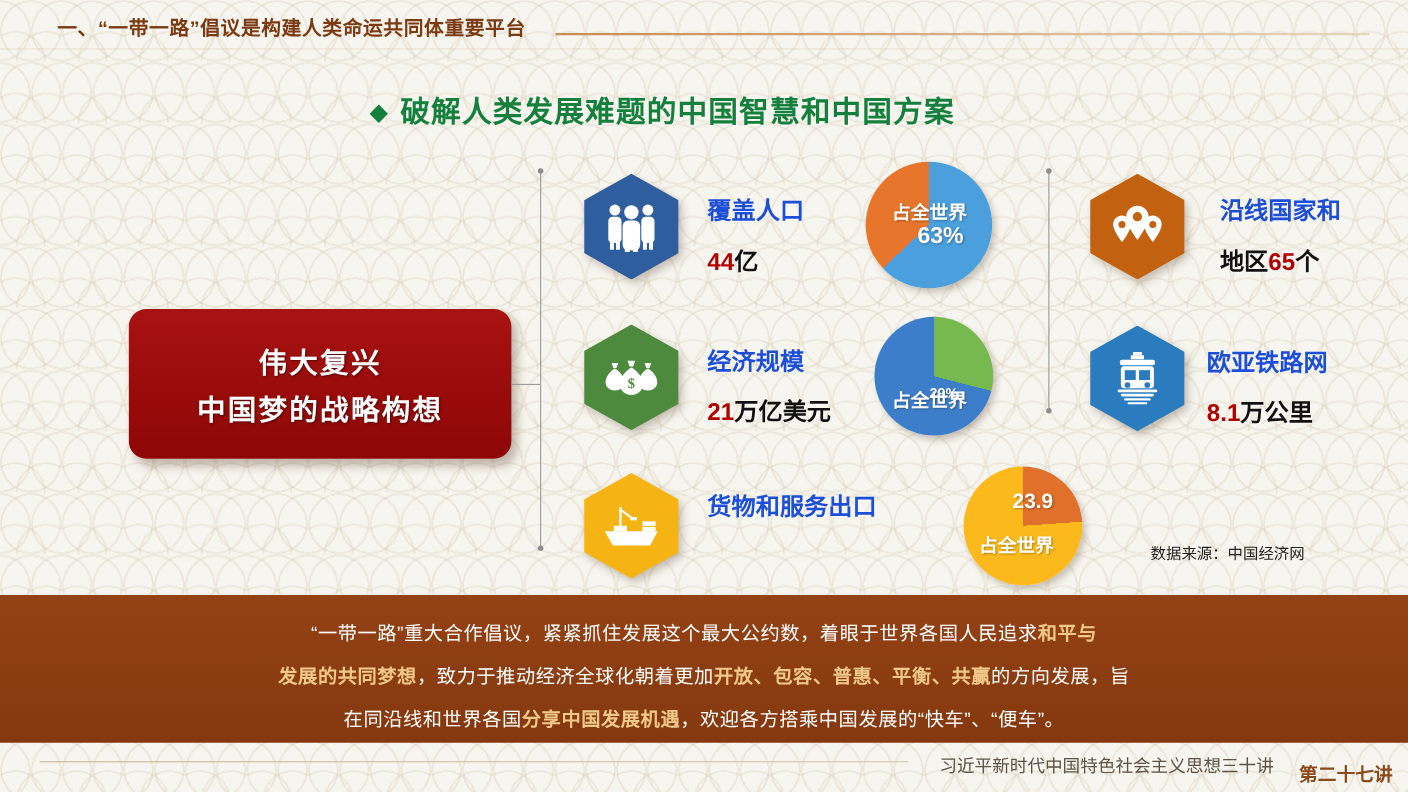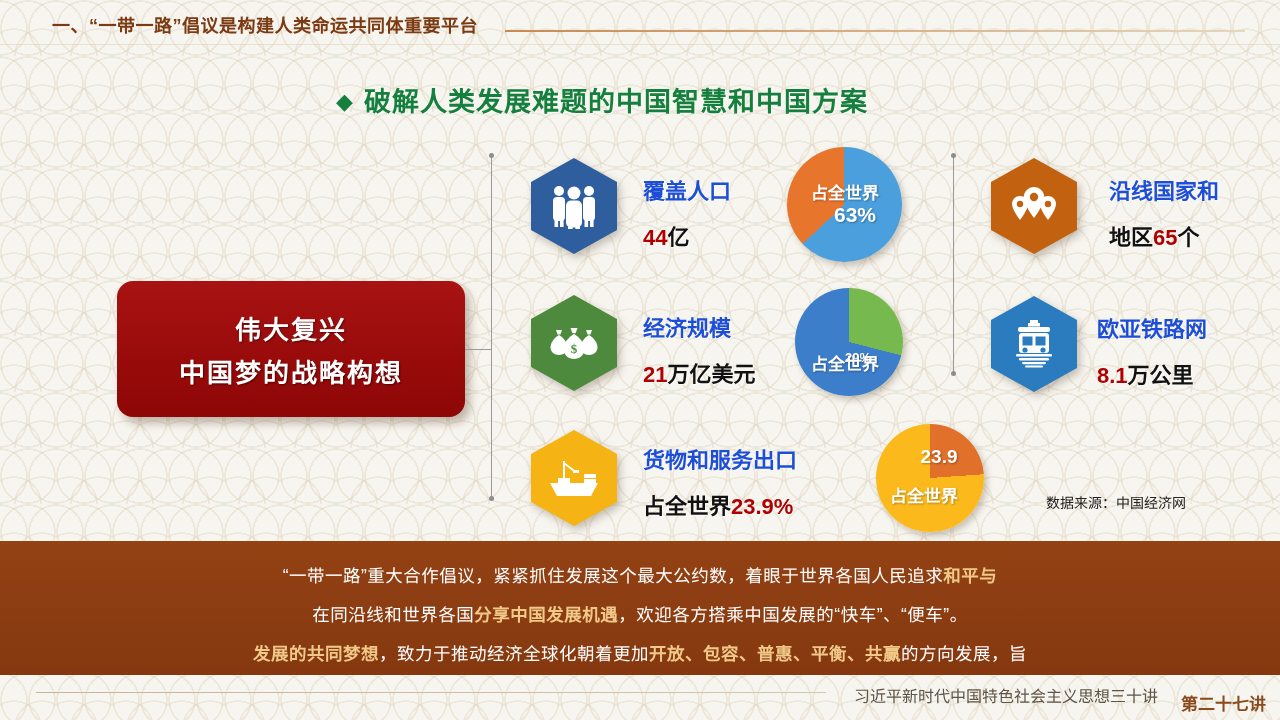--- a/index.html
+++ b/index.html
@@ -296,33 +296,32 @@
           <path d="M18 5l12 9-1.2 1.6L17 6.6z"></path>
           <rect x="27" y="13" width="6" height="3"></rect>
           <rect x="38" y="17" width="12" height="4"></rect>
           <rect x="38" y="22" width="12" height="4"></rect>
         </g>
       </svg>
     </div>
   </div>
   <div class="txtblock" style="left:112px; top:12px;">
     <div class="t1">货物和服务出口</div>
-    <div class="t2"><span>占全世界</span><span class="num">23.9</span><span class="num">%</span></div>
   </div>
 </div>
 
 <div class="pie" style="left:876px; top:424px; width:108px; height:108px;
      background: conic-gradient(#e0702a 0deg 86deg, #fbb91c 86deg 360deg);">
   <div class="lbl" style="left:28px; top:22px; width:70px; font-size:19px;">23.9</div>
   <div class="lbl" style="left:4px; top:58px; width:88px; font-size:17px;">占全世界</div>
 </div>
 
 <div class="source">数据来源：中国经济网</div>
 
 <div class="banner">
   <p><span>“一带一路”重大合作倡议，紧紧抓住发展这个最大公约数，着眼于世界各国人民追求</span><span class="hl">和平与</span></p>
+  <p><span class="hl">发展的共同梦想</span><span>，致力于推动经济全球化朝着更加</span><span class="hl">开放、包容、普惠、平衡、共赢</span><span>的方向发展，旨</span></p>
   <p><span>在同沿线和世界各国</span><span class="hl">分享中国发展机遇</span><span>，欢迎各方搭乘中国发展的“快车”、“便车”。</span></p>
-  <p><span class="hl">发展的共同梦想</span><span>，致力于推动经济全球化朝着更加</span><span class="hl">开放、包容、普惠、平衡、共赢</span><span>的方向发展，旨</span></p>
 </div>
 
 <div class="ftr-rule"></div>
 <div class="ftr-txt">习近平新时代中国特色社会主义思想三十讲</div>
 <div class="ftr-badge">第二十七讲</div>
 
 </body></html>

